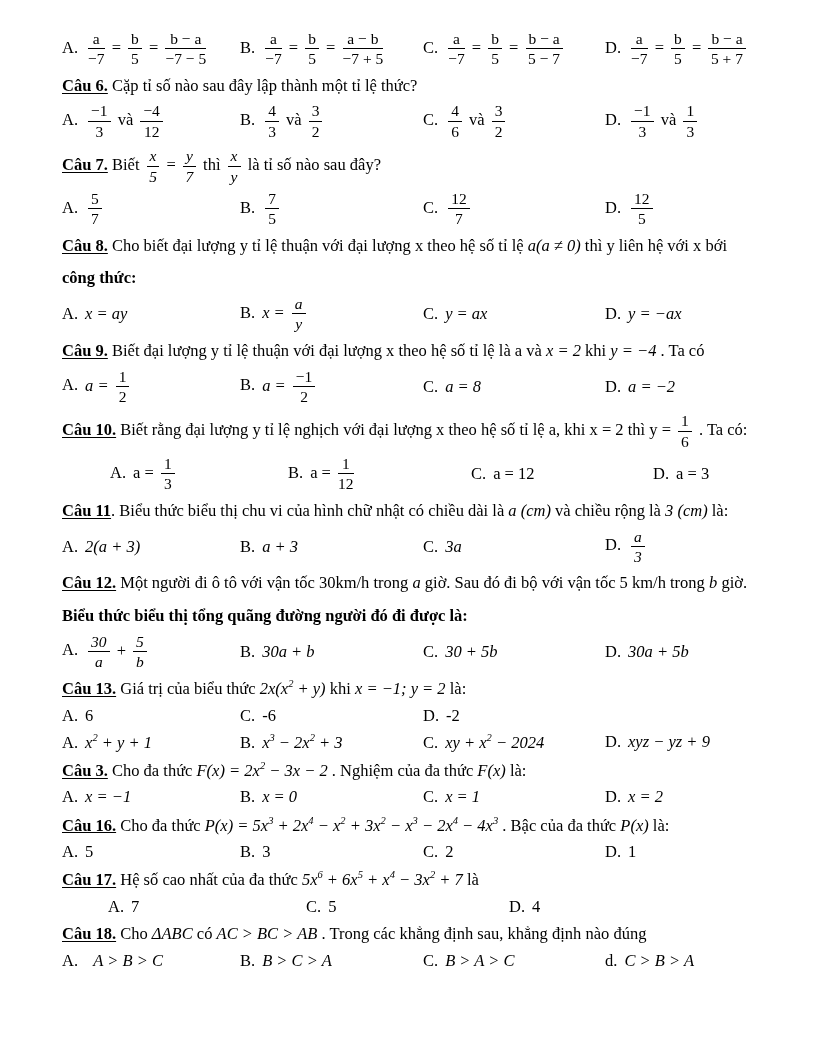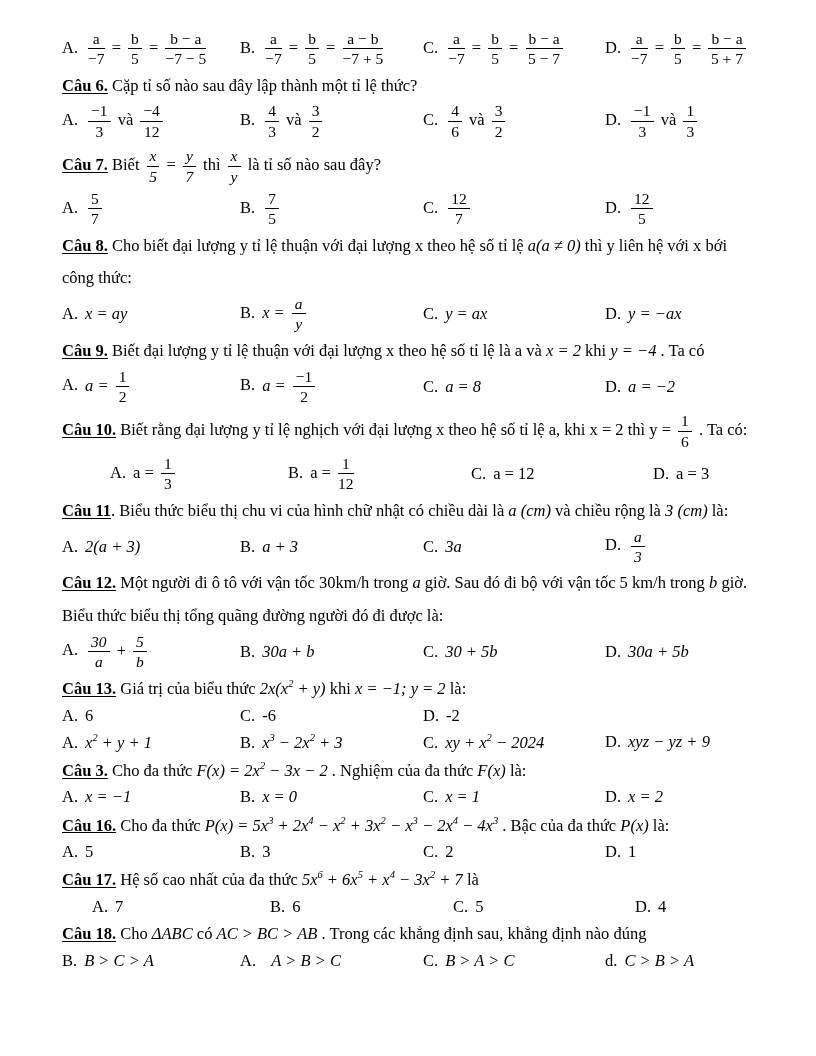--- a/index.html
+++ b/index.html
@@ -4,21 +4,21 @@
 <style>
   html,body{margin:0;padding:0;background:#ffffff;}
   .page{
     width:816px;height:1056px;box-sizing:border-box;
     padding:26px 54px 0 62px;
     font-family:"Liberation Serif","DejaVu Serif",serif;
     font-size:16.5px;color:#000;overflow:hidden;background:#fff;
   }
   .q{margin:0 0 3px 0;}
   .stem{margin:3px 0 2px 0;line-height:1.5;}
-  .stem + .stem{margin-top:8px;}
+  .stem + .stem{margin-top:8px;font-weight:bold;}
   .qlabel{font-weight:bold;text-decoration:underline;text-underline-offset:2px;text-align:right;}
   .it{font-style:italic;}
   .opts{
     display:grid;grid-template-columns:178px 183px 182px 1fr;
     align-items:center;margin:3px 0 5px 0;line-height:1.3;
   }
   .opt{white-space:nowrap;}
   .okey{margin-right:7px;}
   .frac{
     display:inline-block;text-align:center;vertical-align:middle;
@@ -136,30 +136,29 @@
         <div class="stem"><span class="qlabel">Câu 16.</span><span> Cho đa thức </span><span class="it">P(x) = 5x</span><sup class="sup">3</sup><span class="it"> + 2x</span><sup class="sup">4</sup><span class="it"> − x</span><sup class="sup">2</sup><span class="it"> + 3x</span><sup class="sup">2</sup><span class="it"> − x</span><sup class="sup">3</sup><span class="it"> − 2x</span><sup class="sup">4</sup><span class="it"> − 4x</span><sup class="sup">3</sup><span> . Bậc của đa thức </span><span class="it">P(x)</span><span> là:</span></div>
         <div class="opts">
           <div class="opt"><span class="okey">A.</span><span>5</span></div>
           <div class="opt"><span class="okey">B.</span><span>3</span></div>
           <div class="opt"><span class="okey">C.</span><span>2</span></div>
           <div class="opt"><span class="okey">D.</span><span>1</span></div>
         </div>
       </div>
       <div class="q">
         <div class="stem"><span class="qlabel">Câu 17.</span><span> Hệ số cao nhất của đa thức </span><span class="it">5x</span><sup class="sup">6</sup><span class="it"> + 6x</span><sup class="sup">5</sup><span class="it"> + x</span><sup class="sup">4</sup><span class="it"> − 3x</span><sup class="sup">2</sup><span class="it"> + 7</span><span> là</span></div>
-        <div class="opts" style="margin-left: 30px;">
+        <div class="opts" style="margin-left: 46px; gap: 20px;">
           <div class="opt"><span class="okey">A.</span><span>7</span></div>
-          <div class="opt"><span class="okey">B.</span><span>6</span></div>
           <div class="opt"><span class="okey">C.</span><span>5</span></div>
           <div class="opt"><span class="okey">D.</span><span>4</span></div>
         </div>
       </div>
       <div class="q">
         <div class="stem"><span class="qlabel">Câu 18.</span><span> Cho </span><span class="it">ΔABC</span><span> có </span><span class="it">AC &gt; BC &gt; AB</span><span> . Trong các khẳng định sau, khẳng định nào đúng</span></div>
         <div class="opts">
+          <div class="opt"><span class="okey">A.</span><span>&nbsp;&nbsp;</span><span class="it">A &gt; B &gt; C</span></div>
           <div class="opt"><span class="okey">B.</span><span class="it">B &gt; C &gt; A</span></div>
-          <div class="opt"><span class="okey">A.</span><span>&nbsp;&nbsp;</span><span class="it">A &gt; B &gt; C</span></div>
           <div class="opt"><span class="okey">C.</span><span class="it">B &gt; A &gt; C</span></div>
           <div class="opt"><span class="okey">d.</span><span class="it">C &gt; B &gt; A</span></div>
         </div>
       </div>
     </div>
 </div>
 
 </body></html>

